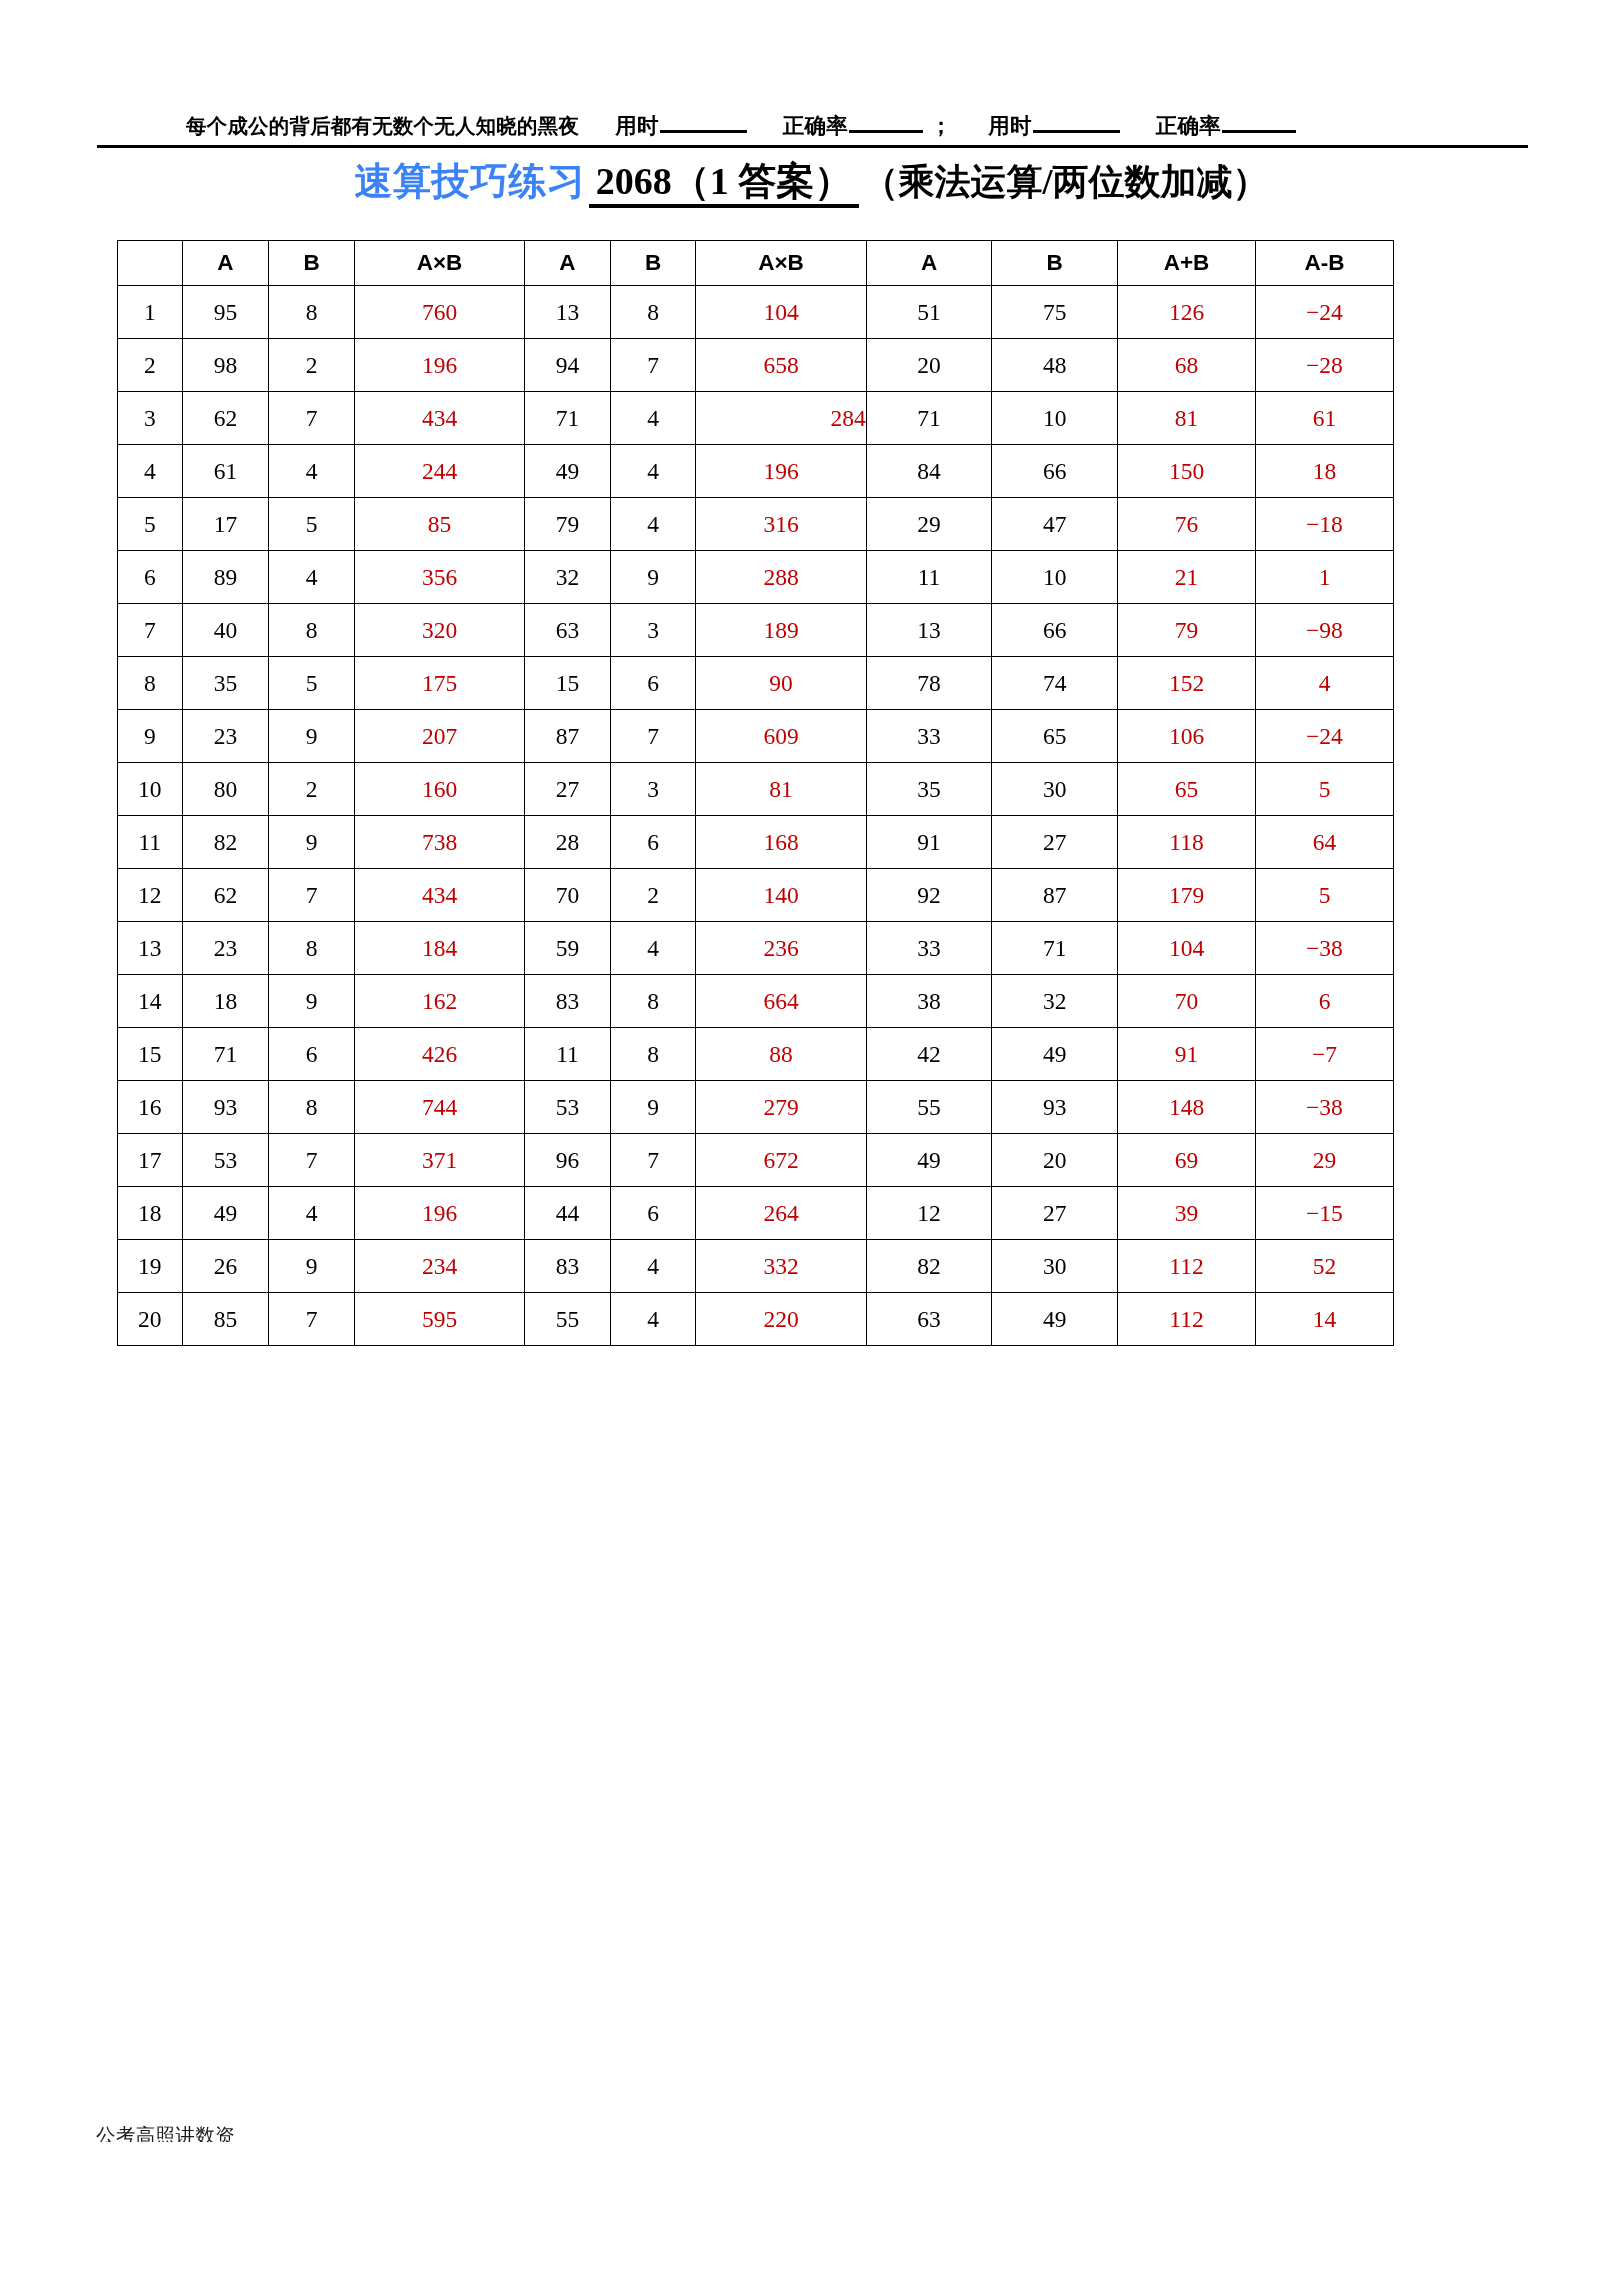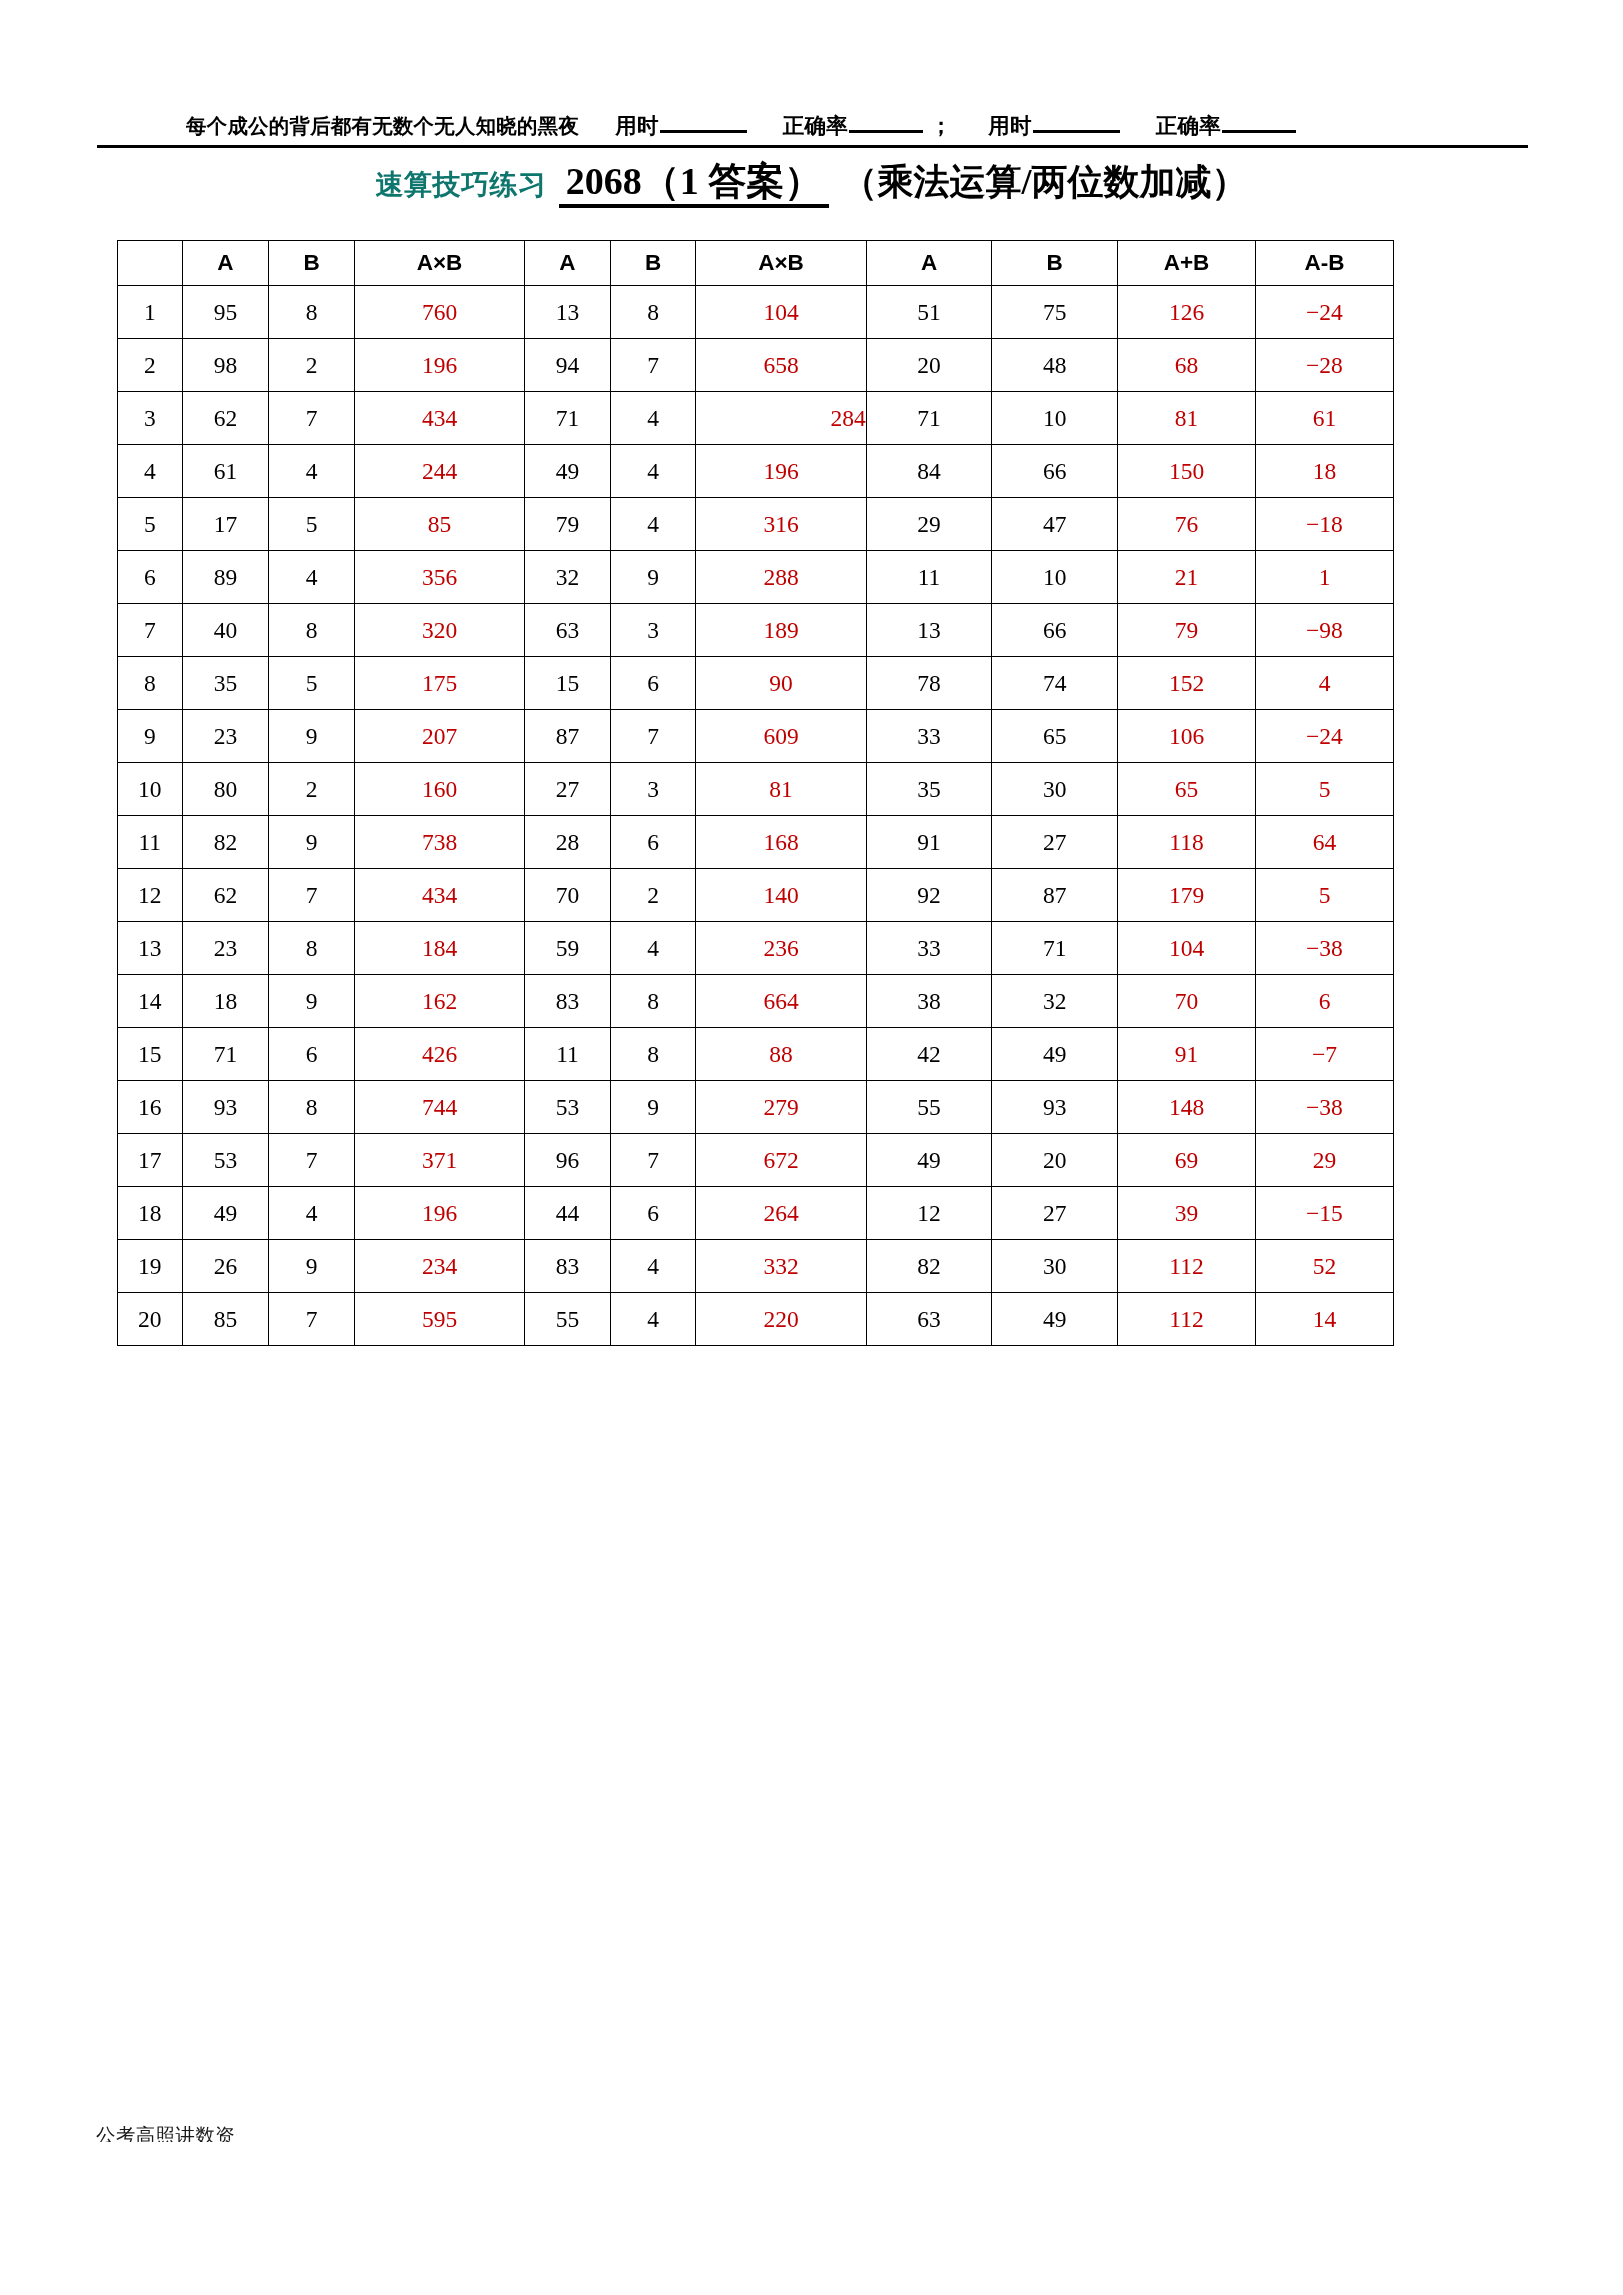--- a/index.html
+++ b/index.html
@@ -72,32 +72,32 @@
     position: absolute;
     left: 0;
     top: 156px;
     width: 1623px;
     text-align: center;
     white-space: nowrap;
   }
   .title-main {
     font-family: "Liberation Serif", "DejaVu Serif", serif;
     font-weight: bold;
-    font-size: 28px;
-    color: #0f766e;
+    font-size: 38px;
+    color: #3b82f6;
     letter-spacing: 0.5px;
   }
   .title-code {
     font-family: "Liberation Serif", "DejaVu Serif", serif;
     font-weight: bold;
     font-size: 38px;
     color: #000;
     border-bottom: 4.1px solid #000;
     padding: 0 7.2px 2px 7.2px;
-    margin: 0 10px;
+    margin: 0 1px;
   }
   .title-tail {
     font-family: "Liberation Serif", "DejaVu Serif", serif;
     font-weight: bold;
     font-size: 36px;
     color: #000;
   }
 
   
   .tbl-wrap {

